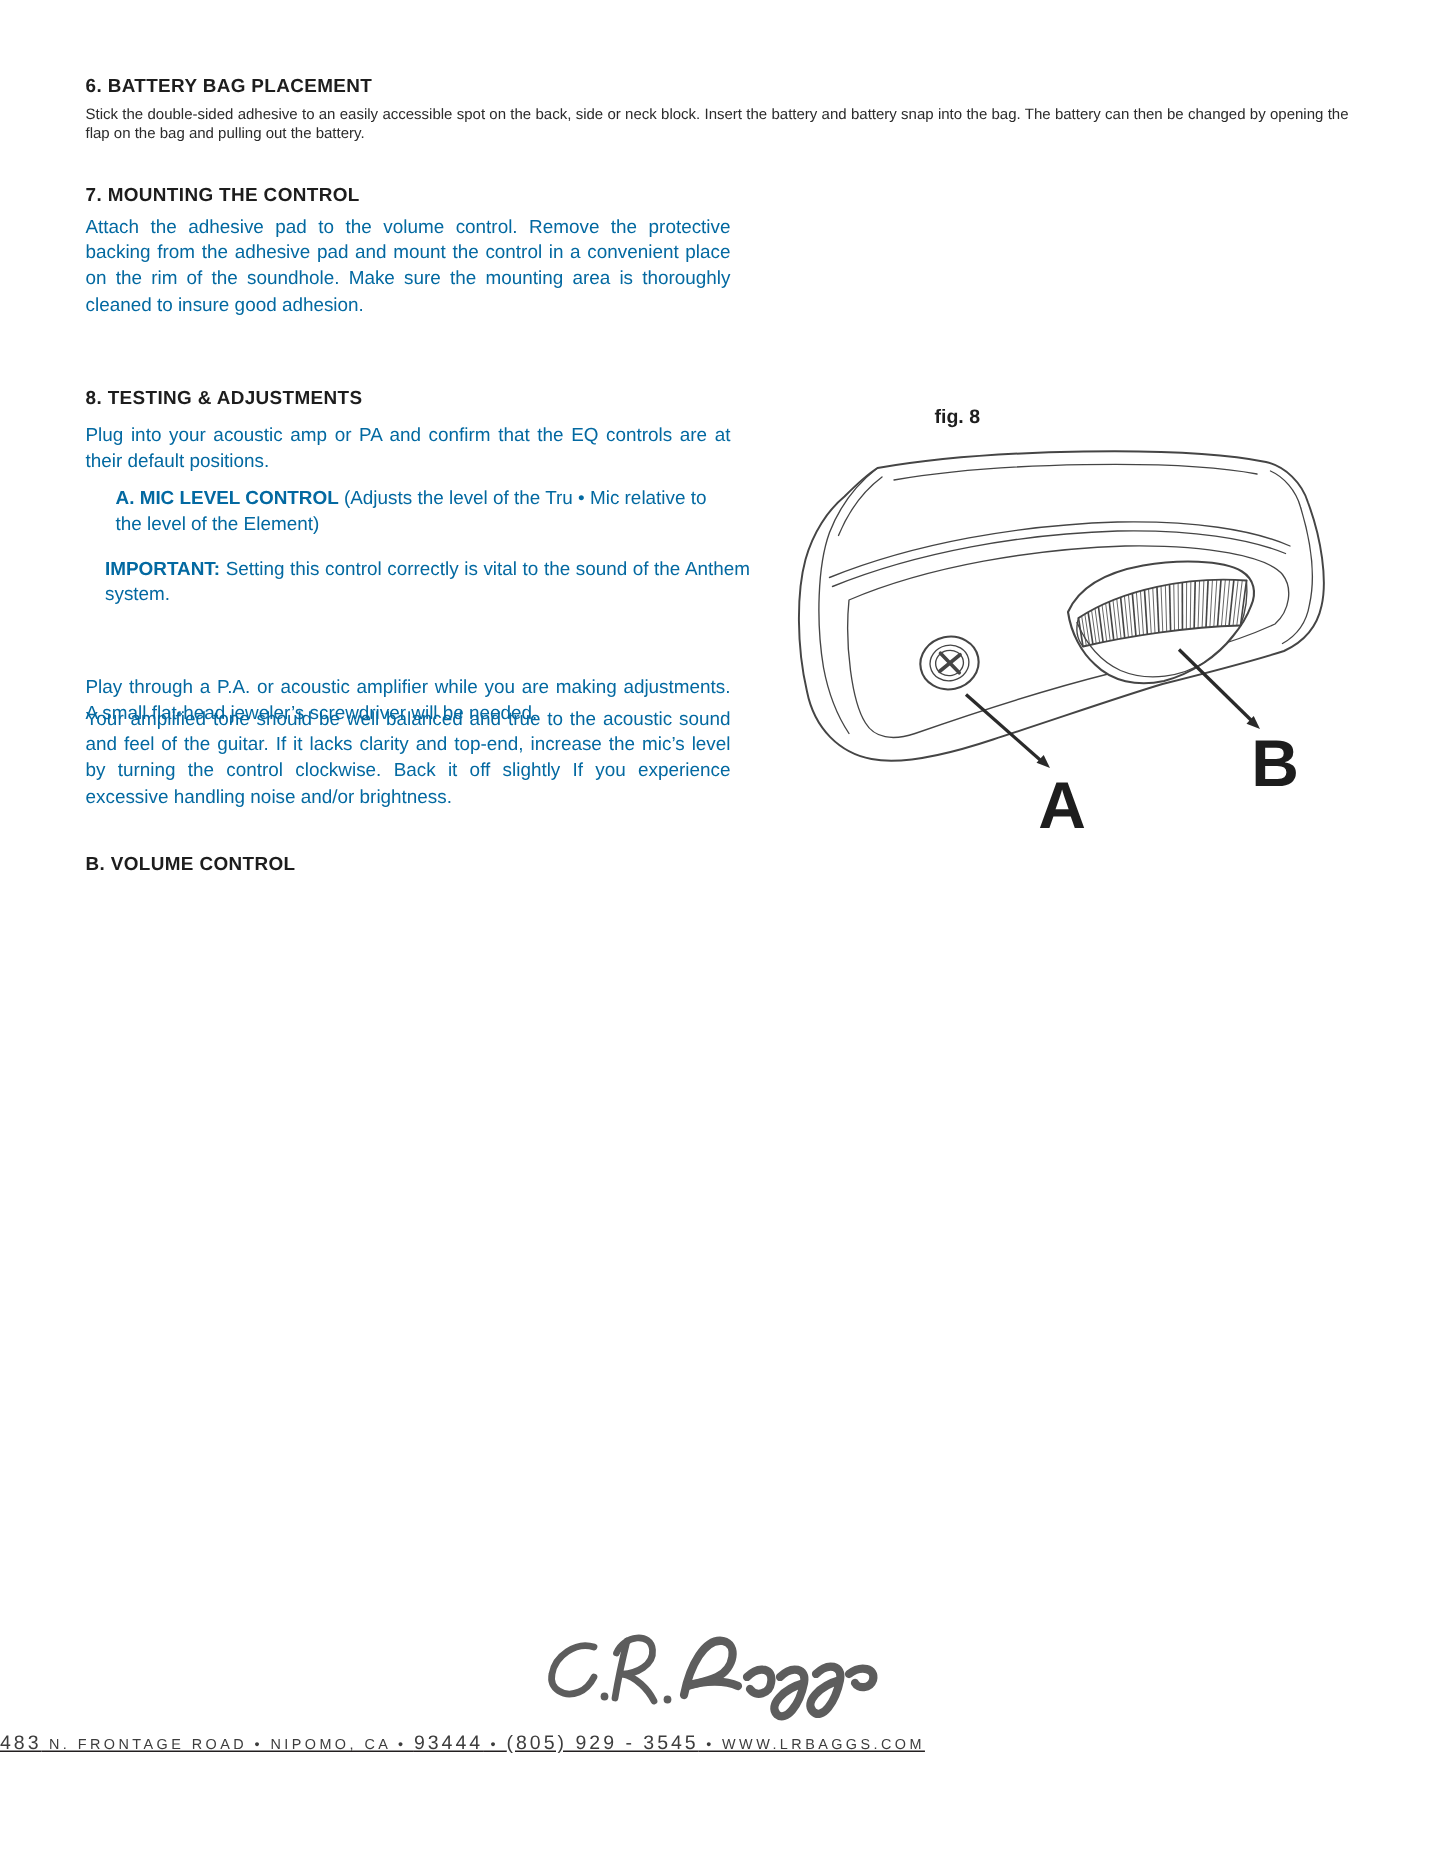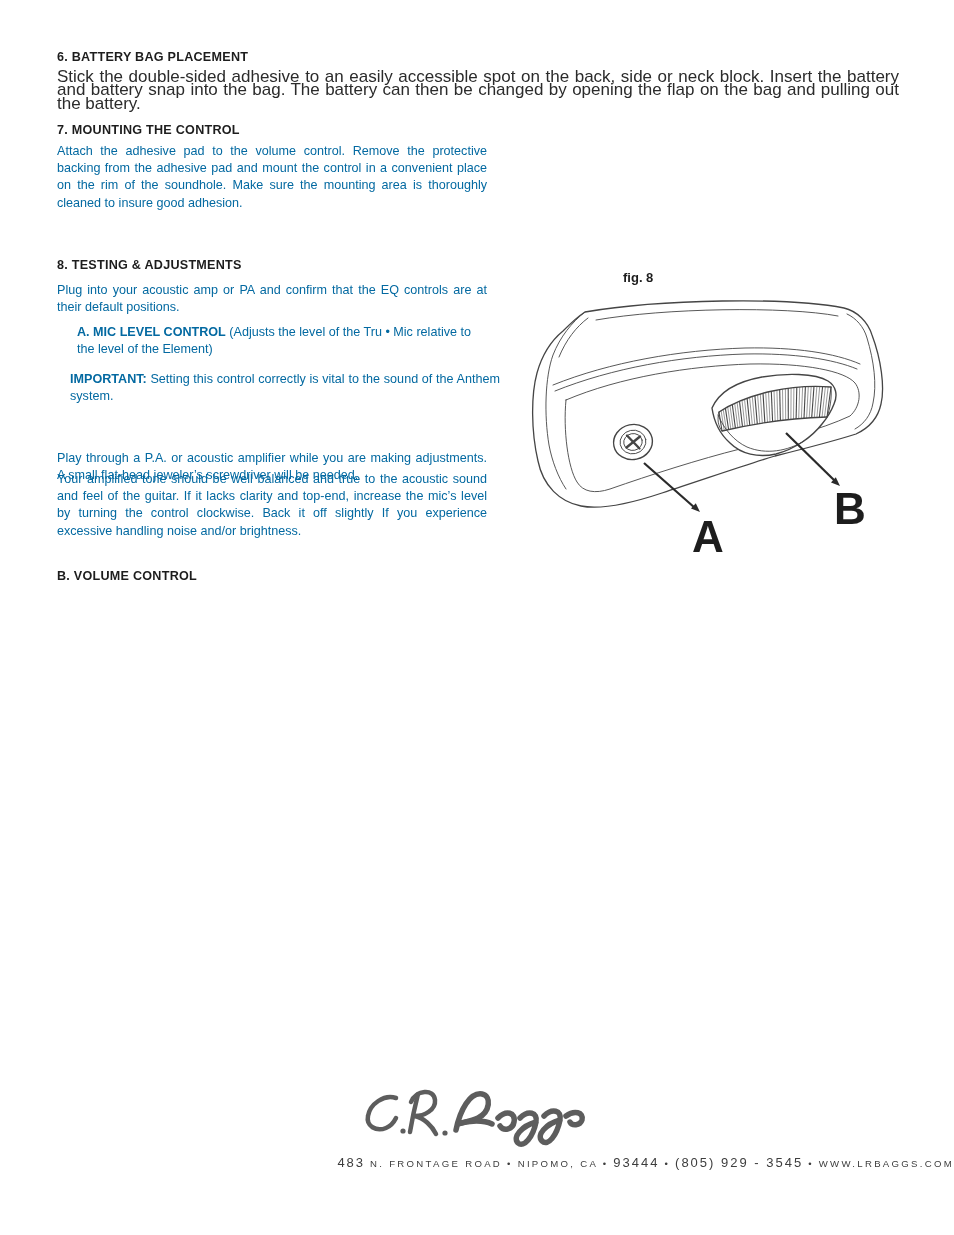--- a/index.html
+++ b/index.html
@@ -10,25 +10,25 @@
   .abs { position:absolute; }
   .h {
     font-size:12.6px; font-weight:bold; letter-spacing:.25px; color:#1d1d1d;
     line-height:15px; white-space:nowrap;
   }
   .body13 {
     font-size:12.6px; line-height:17.2px; color:#0369a1; text-align:justify;
   }
   .body13.noj { text-align:left; }
   .body11 {
-    font-size:17px; line-height:13.4px; color:#2b2b2b; text-align:justify;
+    font-size:10px; line-height:13.4px; color:#2b2b2b; text-align:justify;
   }
   .bold { font-weight:bold; }
   .figcap { font-size:13px; font-weight:bold; color:#1d1d1d; }
-  .footer-line { width:100%; text-align:right; white-space:nowrap; }
+  .footer-line { width:100%; text-align:left; white-space:nowrap;text-decoration:underline; }
   .ft-num { font-size:13px; letter-spacing:2px; color:#3d3d3d; }
   .ft-caps { font-size:9.6px; letter-spacing:2.3px; color:#3d3d3d; }
   svg { display:block; }
   .draw { stroke:#454545; fill:none; stroke-width:1.3; stroke-linecap:round; stroke-linejoin:round; }
   .draw-thin { stroke:#454545; fill:none; stroke-width:0.9; stroke-linecap:round; stroke-linejoin:round; }
   .draw-white { stroke:#454545; fill:#ffffff; stroke-width:1.4; stroke-linejoin:round; }
   .arrow { stroke:#2a2a2a; stroke-width:2.2; fill:none; }
   .arrowhead { fill:#2a2a2a; stroke:none; }
   .fig-label { font-family:"Liberation Sans", sans-serif; font-weight:bold; font-size:44px; fill:#1d1d1d; text-anchor:middle; }
   .sig { stroke:#5d5d5d; fill:none; stroke-linecap:round; stroke-linejoin:round; }

